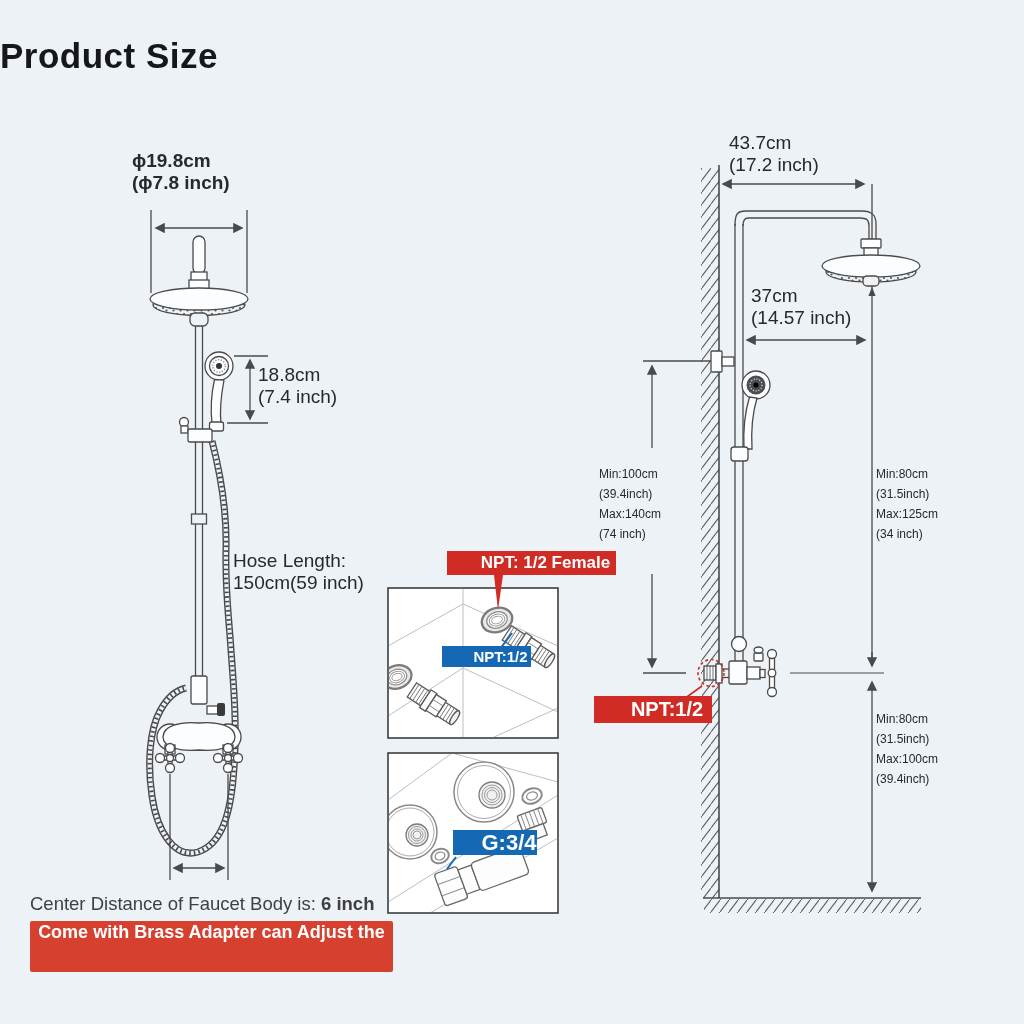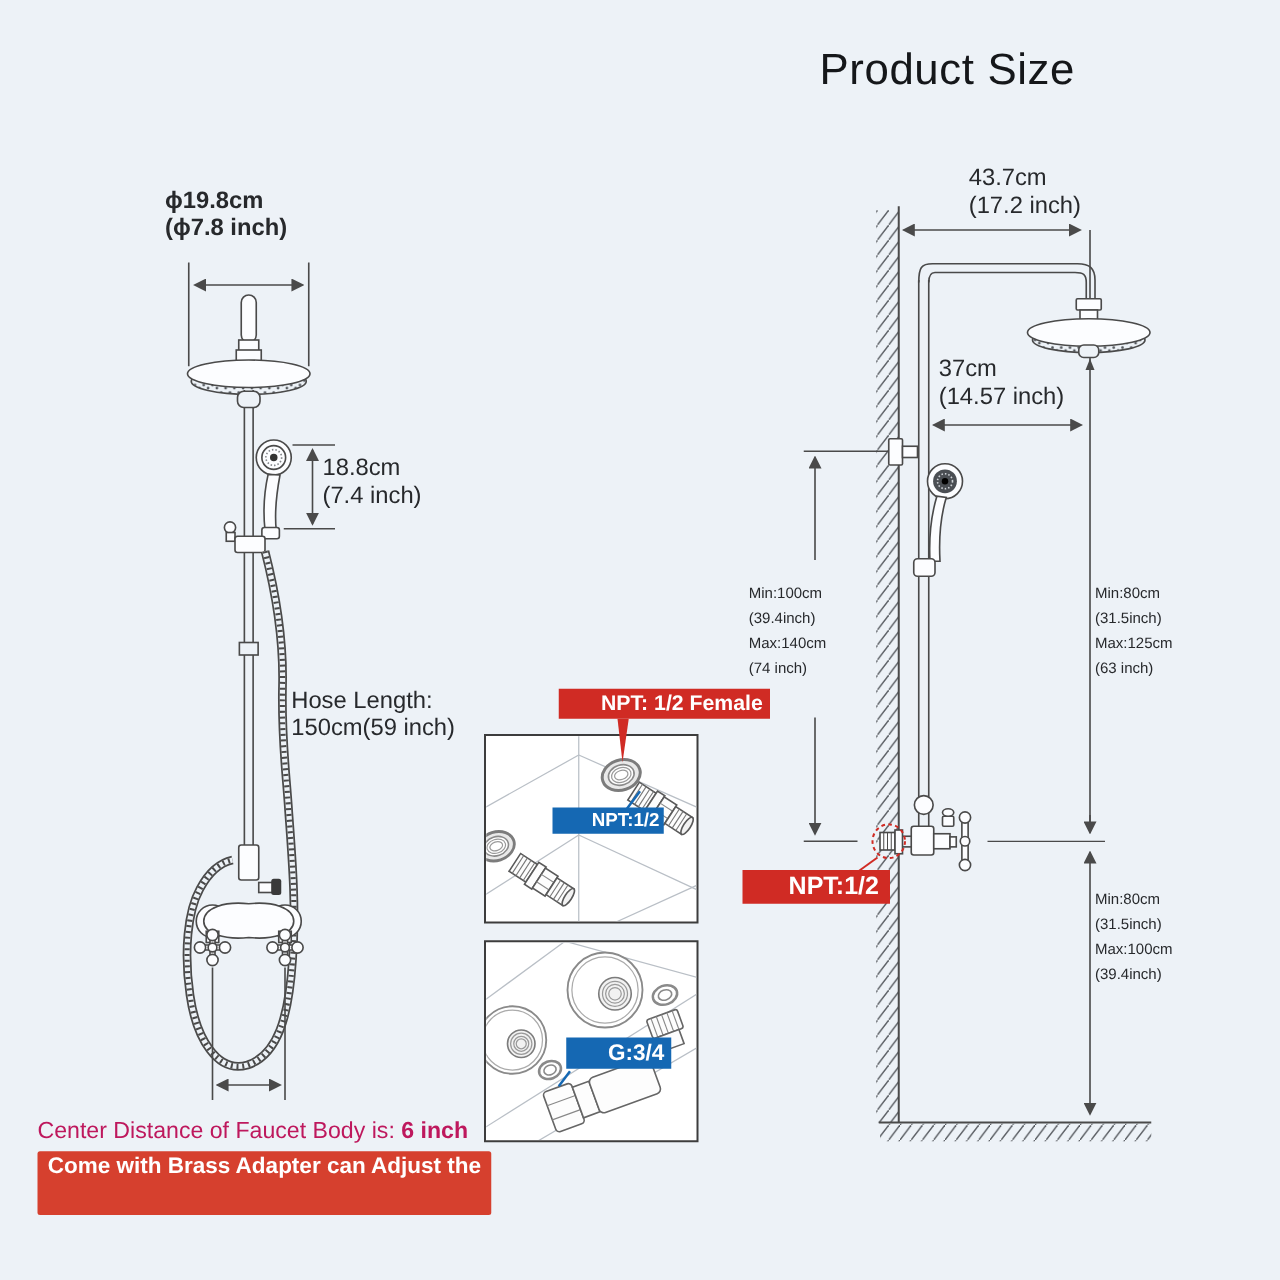--- a/index.html
+++ b/index.html
@@ -5,32 +5,32 @@
   html,body{margin:0;padding:0;}
   body{
     width:1024px;height:1024px;position:relative;overflow:hidden;
     background:#edf2f7;
     font-family:"Liberation Sans", sans-serif;
     color:#1c1e21;
   }
   .abs{position:absolute;}
   #art{position:absolute;left:0;top:0;}
   .page-title{
-    left:0;top:36px;width:860px;text-align:right;
-    font-size:35px;font-weight:400;letter-spacing:.5px;color:#15171a;
+    left:0;top:36px;width:860px;text-align:left;
+    font-size:35px;font-weight:700;letter-spacing:.5px;color:#15171a;
   }
   .dim{font-size:19px;line-height:22px;color:#27292c;white-space:nowrap;}
   .range{font-size:12px;line-height:20px;color:#27292c;white-space:nowrap;}
   .tag{
     display:flex;align-items:center;justify-content:center;
     color:#fff;font-weight:700;white-space:nowrap;padding-left:28px;
   }
   .tag-red{background:#d02b24;}
   .tag-blue{background:#1568b3;}
-  .note{font-size:18.5px;color:#be185d;white-space:nowrap;}
+  .note{font-size:18.5px;color:#404040;white-space:nowrap;}
   .note b{font-weight:800;}
   .banner{
     left:30px;top:921px;width:363px;height:51px;background:#d6402e;
     color:#fff;text-align:center;font-size:18px;line-height:23px;
     font-weight:600;display:flex;flex-direction:column;justify-content:space-between;
     border-radius:2px;
   }
   .banner b{font-weight:800;}
 </style>
 </head>
@@ -359,44 +359,44 @@
 <div class="abs banner">
   <div>Come with Brass Adapter can Adjust the</div>
 </div>
 
 <div class="abs tag tag-red" style="left:447px;top:551px;width:141px;height:24px;font-size:17px;">NPT: 1/2 Female</div>
 
 <div class="abs tag tag-blue" style="left:442px;top:646px;width:61px;height:21px;font-size:15px;">NPT:1/2</div>
 
 <div class="abs tag tag-red" style="left:594px;top:696px;width:90px;height:27px;font-size:20px;">NPT:1/2</div>
 
-<div class="abs tag tag-blue" style="left:453px;top:830px;width:56px;height:25px;font-size:18px;">G:3/4</div>
-
-<div class="abs dim" style="left:729px;top:132px;margin-left:46px;">
+<div class="abs tag tag-blue" style="left:453px;top:830px;width:56px;height:25px;font-size:22px;">G:3/4</div>
+
+<div class="abs dim" style="left:729px;top:132px;">
   <div>43.7cm</div>
   <div>(17.2 inch)</div>
 </div>
 
 <div class="abs dim" style="left:751px;top:285px;">
   <div>37cm</div>
   <div>(14.57 inch)</div>
 </div>
 
 <div class="abs range" style="left:599px;top:464px;">
   <div>Min:100cm</div>
   <div>(39.4inch)</div>
   <div>Max:140cm</div>
   <div>(74 inch)</div>
 </div>
 
 <div class="abs range" style="left:876px;top:464px;">
   <div>Min:80cm</div>
   <div>(31.5inch)</div>
   <div>Max:125cm</div>
-  <div>(63 inch)</div>
+  <div>(34 inch)</div>
 </div>
 
 <div class="abs range" style="left:876px;top:709px;">
   <div>Min:80cm</div>
   <div>(31.5inch)</div>
   <div>Max:100cm</div>
   <div>(39.4inch)</div>
 </div>
 
 </body></html>

